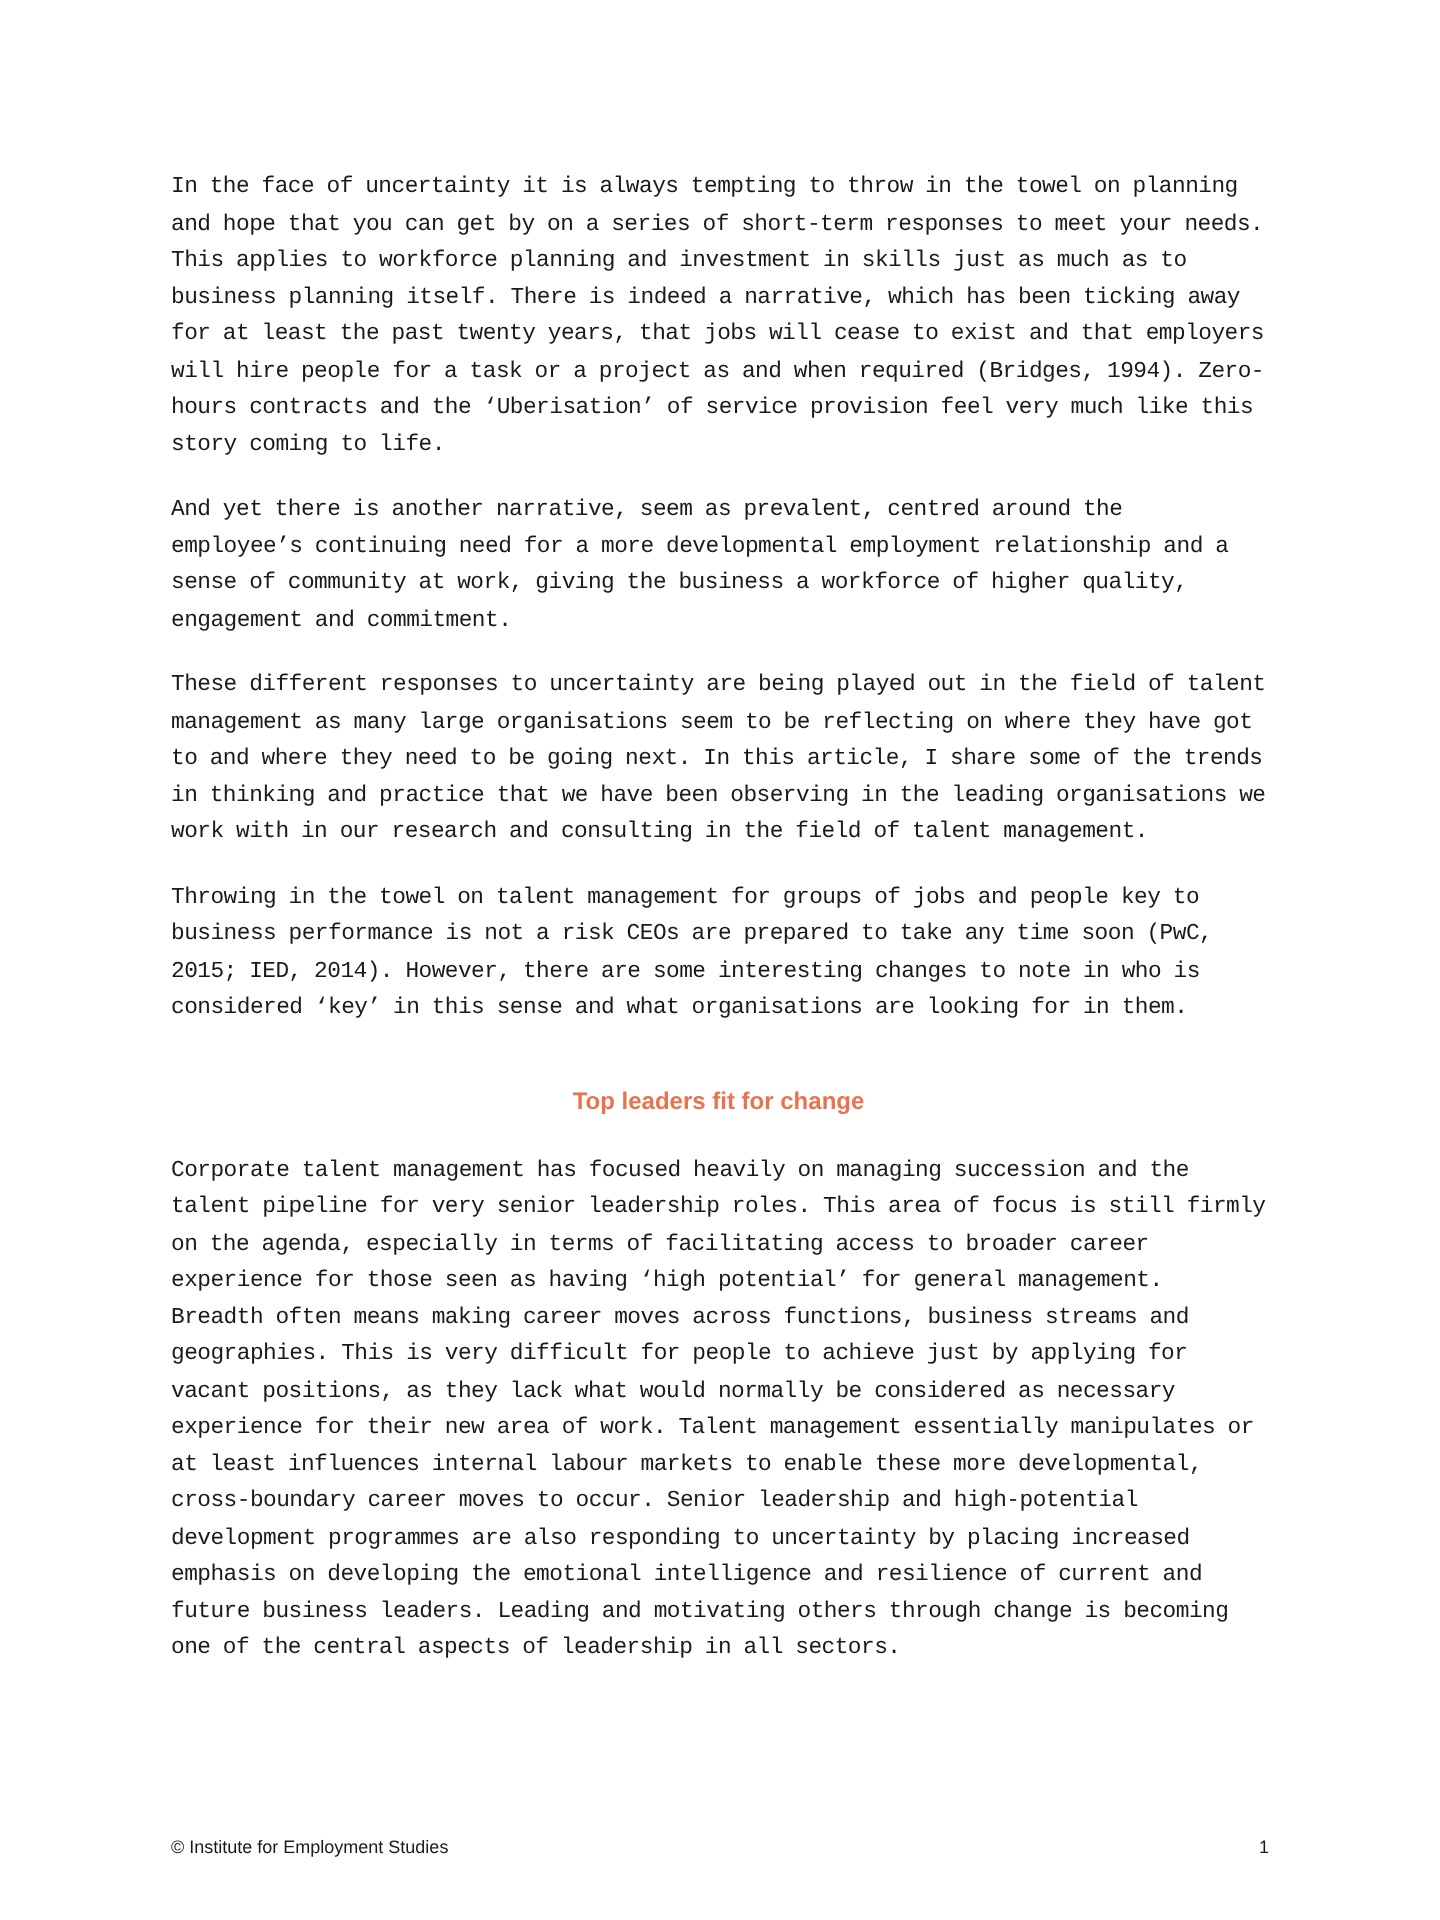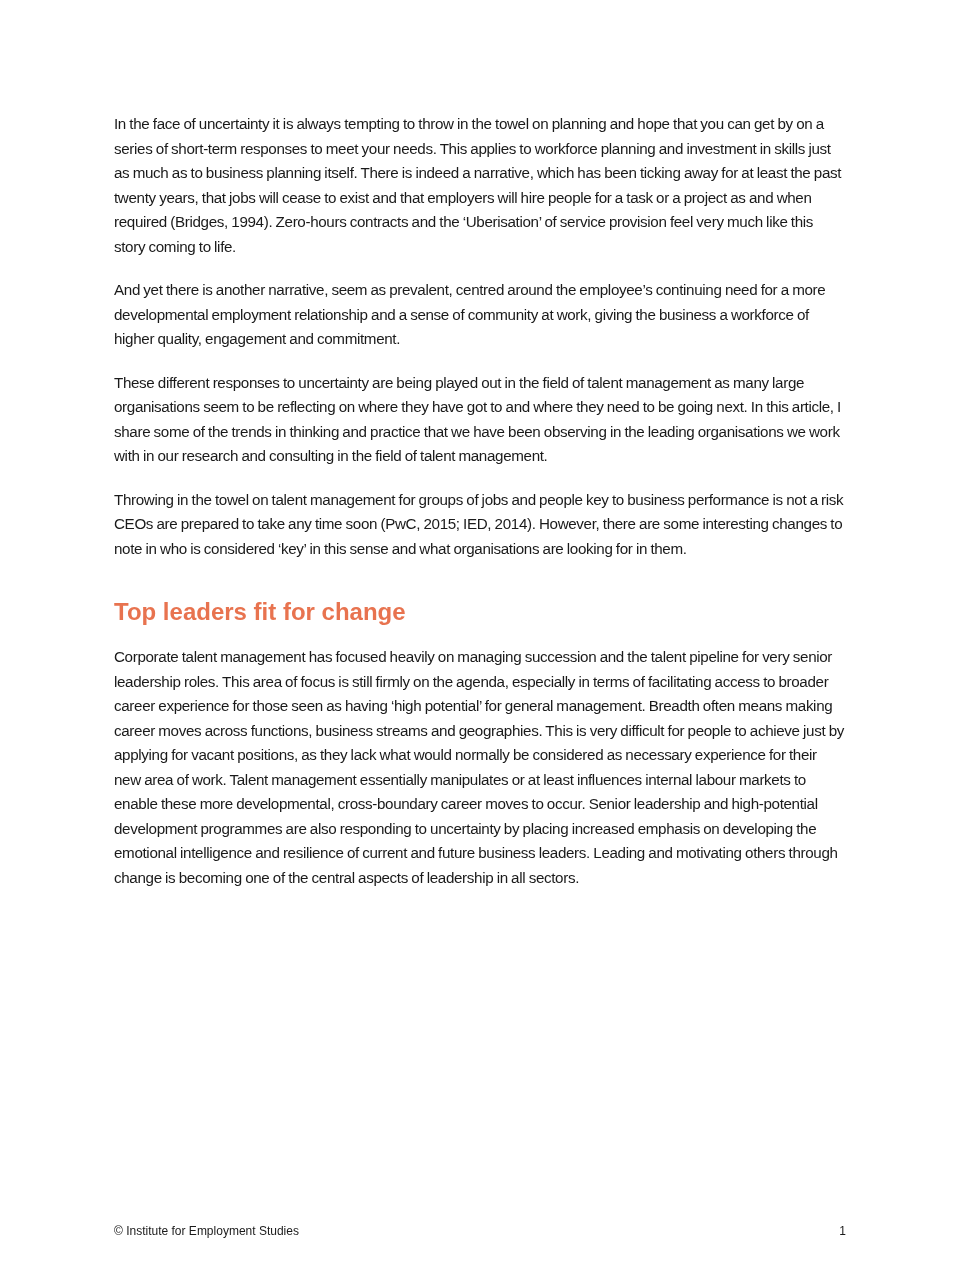--- a/index.html
+++ b/index.html
@@ -13,35 +13,36 @@
       position: relative;
       overflow: hidden;
     }
     .page {
       position: absolute;
       left: 114px;
       top: 112px;
       width: 730px;
     }
     .para {
-      font-family: Liberation Sans, sans-serif;
+      font-family: Liberation Mono, monospace;
       font-size: 15.2px;
       line-height: 24.5px;
       color: #1a1a1a;
       margin: 0 0 19px 0;
       letter-spacing: -0.35px;
       word-spacing: -0.5px;
     }
     .heading {
       font-family: "Liberation Sans", sans-serif;
       font-weight: bold;
-      font-size: 24px;
+      font-size: 16px;
       color: #e8734f;
       margin: 36px 0 18px 0;
       line-height: 30px;
+      text-align: center;
     }
     .footer {
       position: absolute;
       left: 114px;
       top: 1224px;
       width: 732px;
       display: flex;
       justify-content: space-between;
       font-family: "Liberation Sans", sans-serif;
       font-size: 12px;

